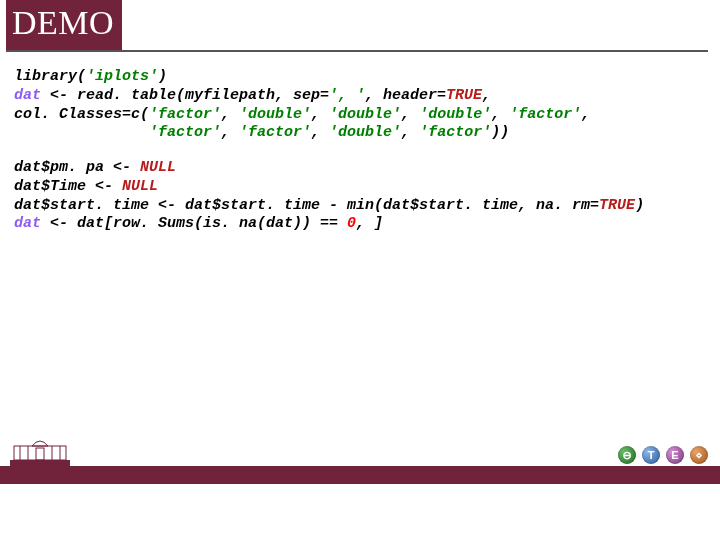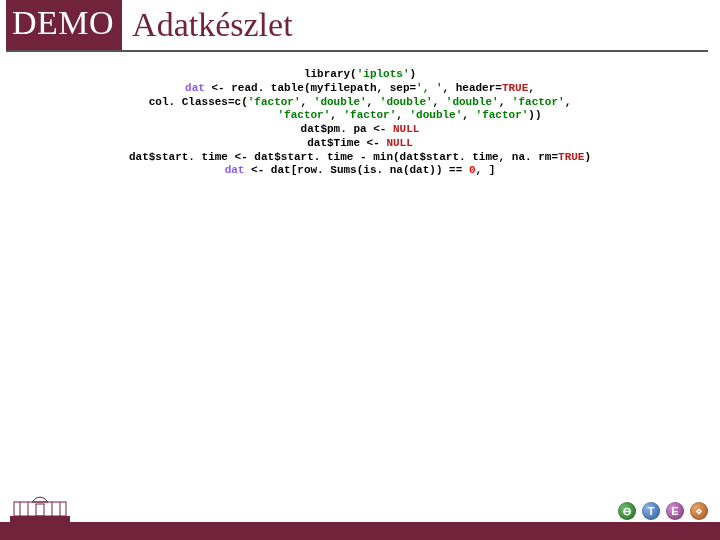--- a/index.html
+++ b/index.html
@@ -8,24 +8,23 @@
     width: 720px;
     height: 540px;
     background: #ffffff;
     font-family: Georgia, "Times New Roman", serif;
     overflow: hidden;
     position: relative;
   }
 
   .slide {
     width: 720px;
-    height: 540px;
+    height: 484px;
     position: relative;
     box-sizing: border-box;
-    text-align: center;
   }
 
   .title-row {
     display: flex;
     align-items: stretch;
     border-bottom: 2px solid #555;
     margin: 0 12px 0 6px;
   }
 
   .demo-box {
@@ -40,28 +39,29 @@
 
   .title-text {
     color: #71233b;
     font-size: 34px;
     padding: 6px 0 6px 10px;
     font-weight: 400;
   }
 
   .code-block {
     font-family: "Courier New", monospace;
-    font-size: 11px;
+    font-size: 15px;
     line-height: 1.25;
     font-weight: bold;
     color: #000000;
     padding: 16px 14px 0 14px;
     white-space: pre;
+    font-style: italic;
   }
-  .code-block .second { }
+  .code-block .second { margin-top: 16px; }
 
   .str  { color: #008000; }
   .kw   { color: #b91c1c; }
   .num  { color: #ff0000; }
   .decl { color: #8b5cf6; }
 
   .footer {
     position: absolute;
     left: 0;
     right: 0;
@@ -104,21 +104,20 @@
   .icn.g3 { background: radial-gradient(circle at 30% 30%, #d48bd4, #7a3a7a); }
   .icn.g4 { background: radial-gradient(circle at 30% 30%, #e8a266, #a0561e); }
 </style>
 </head>
 <body>
 
 <div class="slide">
 
   <div class="title-row">
     <div class="demo-box">DEMO</div>
-    <div class="title-text">Adatkészlet</div>
   </div>
 
   <div class="code-block"><div><span>library(</span><span class="str">'iplots'</span><span>)</span></div><div><span class="decl">dat</span><span> &lt;- read. table(myfilepath, sep=</span><span class="str">', '</span><span>, header=</span><span class="kw">TRUE</span><span>,</span></div><div><span>col. Classes=c(</span><span class="str">'factor'</span><span>, </span><span class="str">'double'</span><span>, </span><span class="str">'double'</span><span>, </span><span class="str">'double'</span><span>, </span><span class="str">'factor'</span><span>,</span></div><div><span>               </span><span class="str">'factor'</span><span>, </span><span class="str">'factor'</span><span>, </span><span class="str">'double'</span><span>, </span><span class="str">'factor'</span><span>))</span></div><div class="second"><span>dat$pm. pa &lt;- </span><span class="kw">NULL</span></div><div><span>dat$Time &lt;- </span><span class="kw">NULL</span></div><div><span>dat$start. time &lt;- dat$start. time - min(dat$start. time, na. rm=</span><span class="kw">TRUE</span><span>)</span></div><div><span class="decl">dat</span><span> &lt;- dat[row. Sums(is. na(dat)) == </span><span class="num">0</span><span>, ]</span></div></div>
 
   <div class="logo">
     <svg width="60" height="30" viewBox="0 0 60 30">
       <rect x="0" y="24" width="60" height="6" fill="#71233b"></rect>
       <rect x="4" y="10" width="52" height="14" fill="none" stroke="#71233b" stroke-width="1"></rect>
       <line x1="10" y1="10" x2="10" y2="24" stroke="#71233b"></line>
       <line x1="18" y1="10" x2="18" y2="24" stroke="#71233b"></line>

